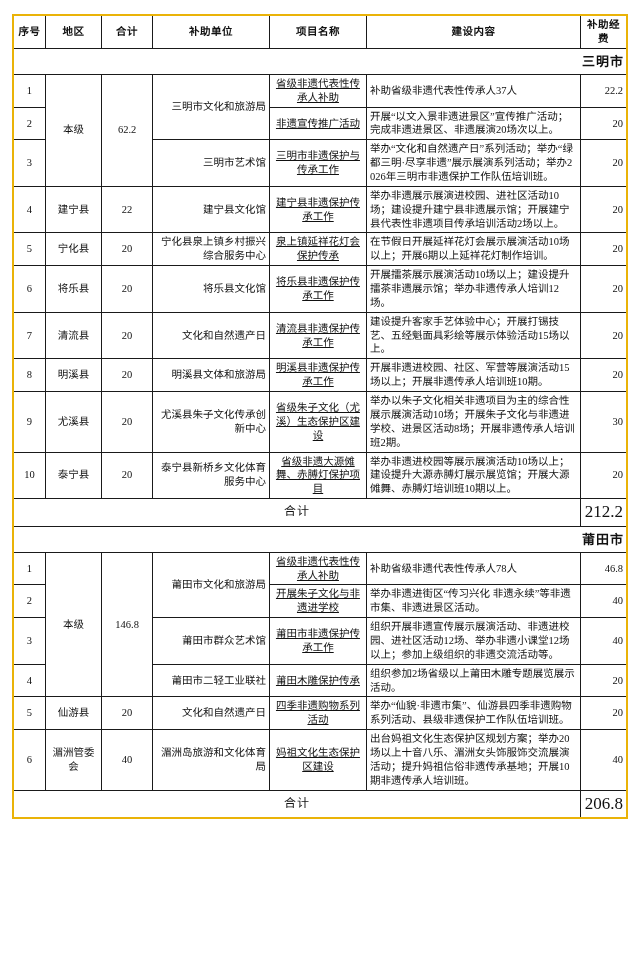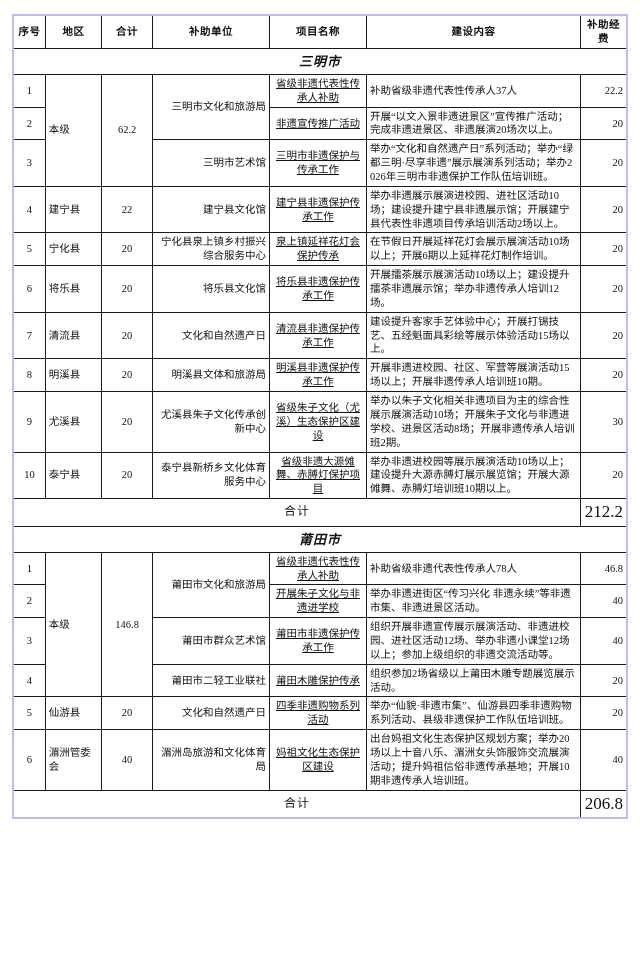--- a/index.html
+++ b/index.html
@@ -34,53 +34,52 @@
     border: 1px solid #1a1a1a;
     padding: 2px 3px;
     vertical-align: middle;
     font-size: 10.5px;
     line-height: 1.32;
     word-break: break-all;
     background: #fff;
   }
   
   table.budget {
-    border: 2px solid #c4b5fd;
+    border: 2px solid #eab308;
   }
   thead th {
     font-weight: bold;
     text-align: center;
     font-size: 15px;
     line-height: 1.18;
     padding: 6px 2px;
     letter-spacing: 0.5px;
   }
   .c-num   { width: 32px;  text-align: center; }
   .c-area  { width: 56px;  text-align: center; }
   .c-total { width: 50px;  text-align: center; }
   .c-unit  { width: 116px; text-align: center; }
   .c-proj  { width: 96px;  text-align: center; }
   .c-desc  { width: 212px; text-align: left; }
   .c-fund  { width: 46px;  text-align: center; }
 
   td.num   { text-align: center; font-size: 11px; }
-  td.area  { text-align: left; font-size: 11px; }
+  td.area  { text-align: center; font-size: 11px; }
   td.total { text-align: center; font-size: 11px; }
   td.unit  { text-align: right; font-size: 11px; }
   td.proj  { text-align: center; font-size: 11px; text-decoration: underline; }
   td.desc  { text-align: left;   font-size: 11px; padding: 3px 4px; }
   td.fund  { text-align: right; font-size: 11px; }
 
   tr.city-row td {
-    text-align: center;
+    text-align: right;
     font-weight: bold;
     font-size: 13px;
     padding: 4px 2px;
     letter-spacing: 1px;
-    font-style: italic;
   }
   tr.total-row td.total-label {
     text-align: center;
     font-weight: normal;
     font-size: 12px;
     padding: 4px 2px;
     letter-spacing: 1px;
   }
   tr.total-row td.fund {
     font-size: 17px;

